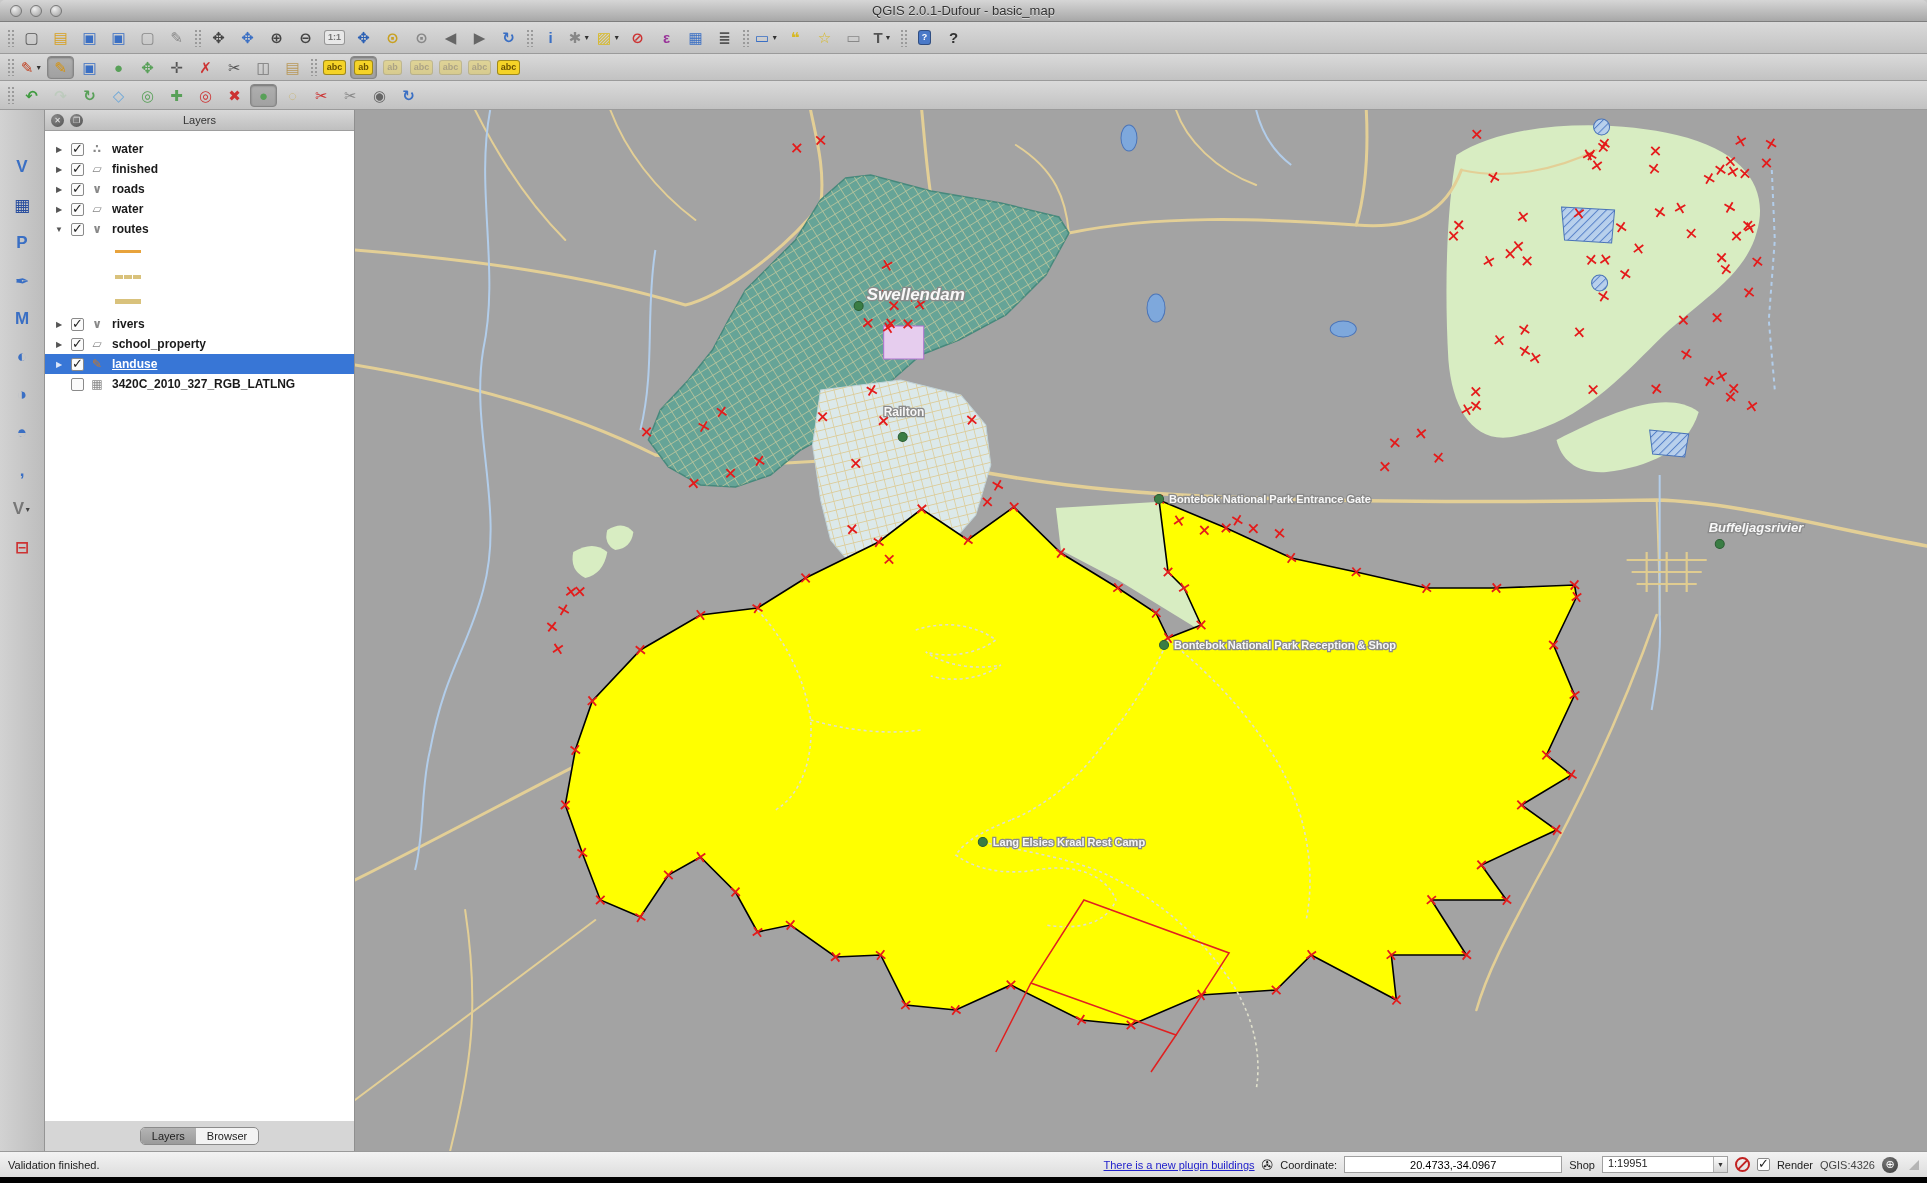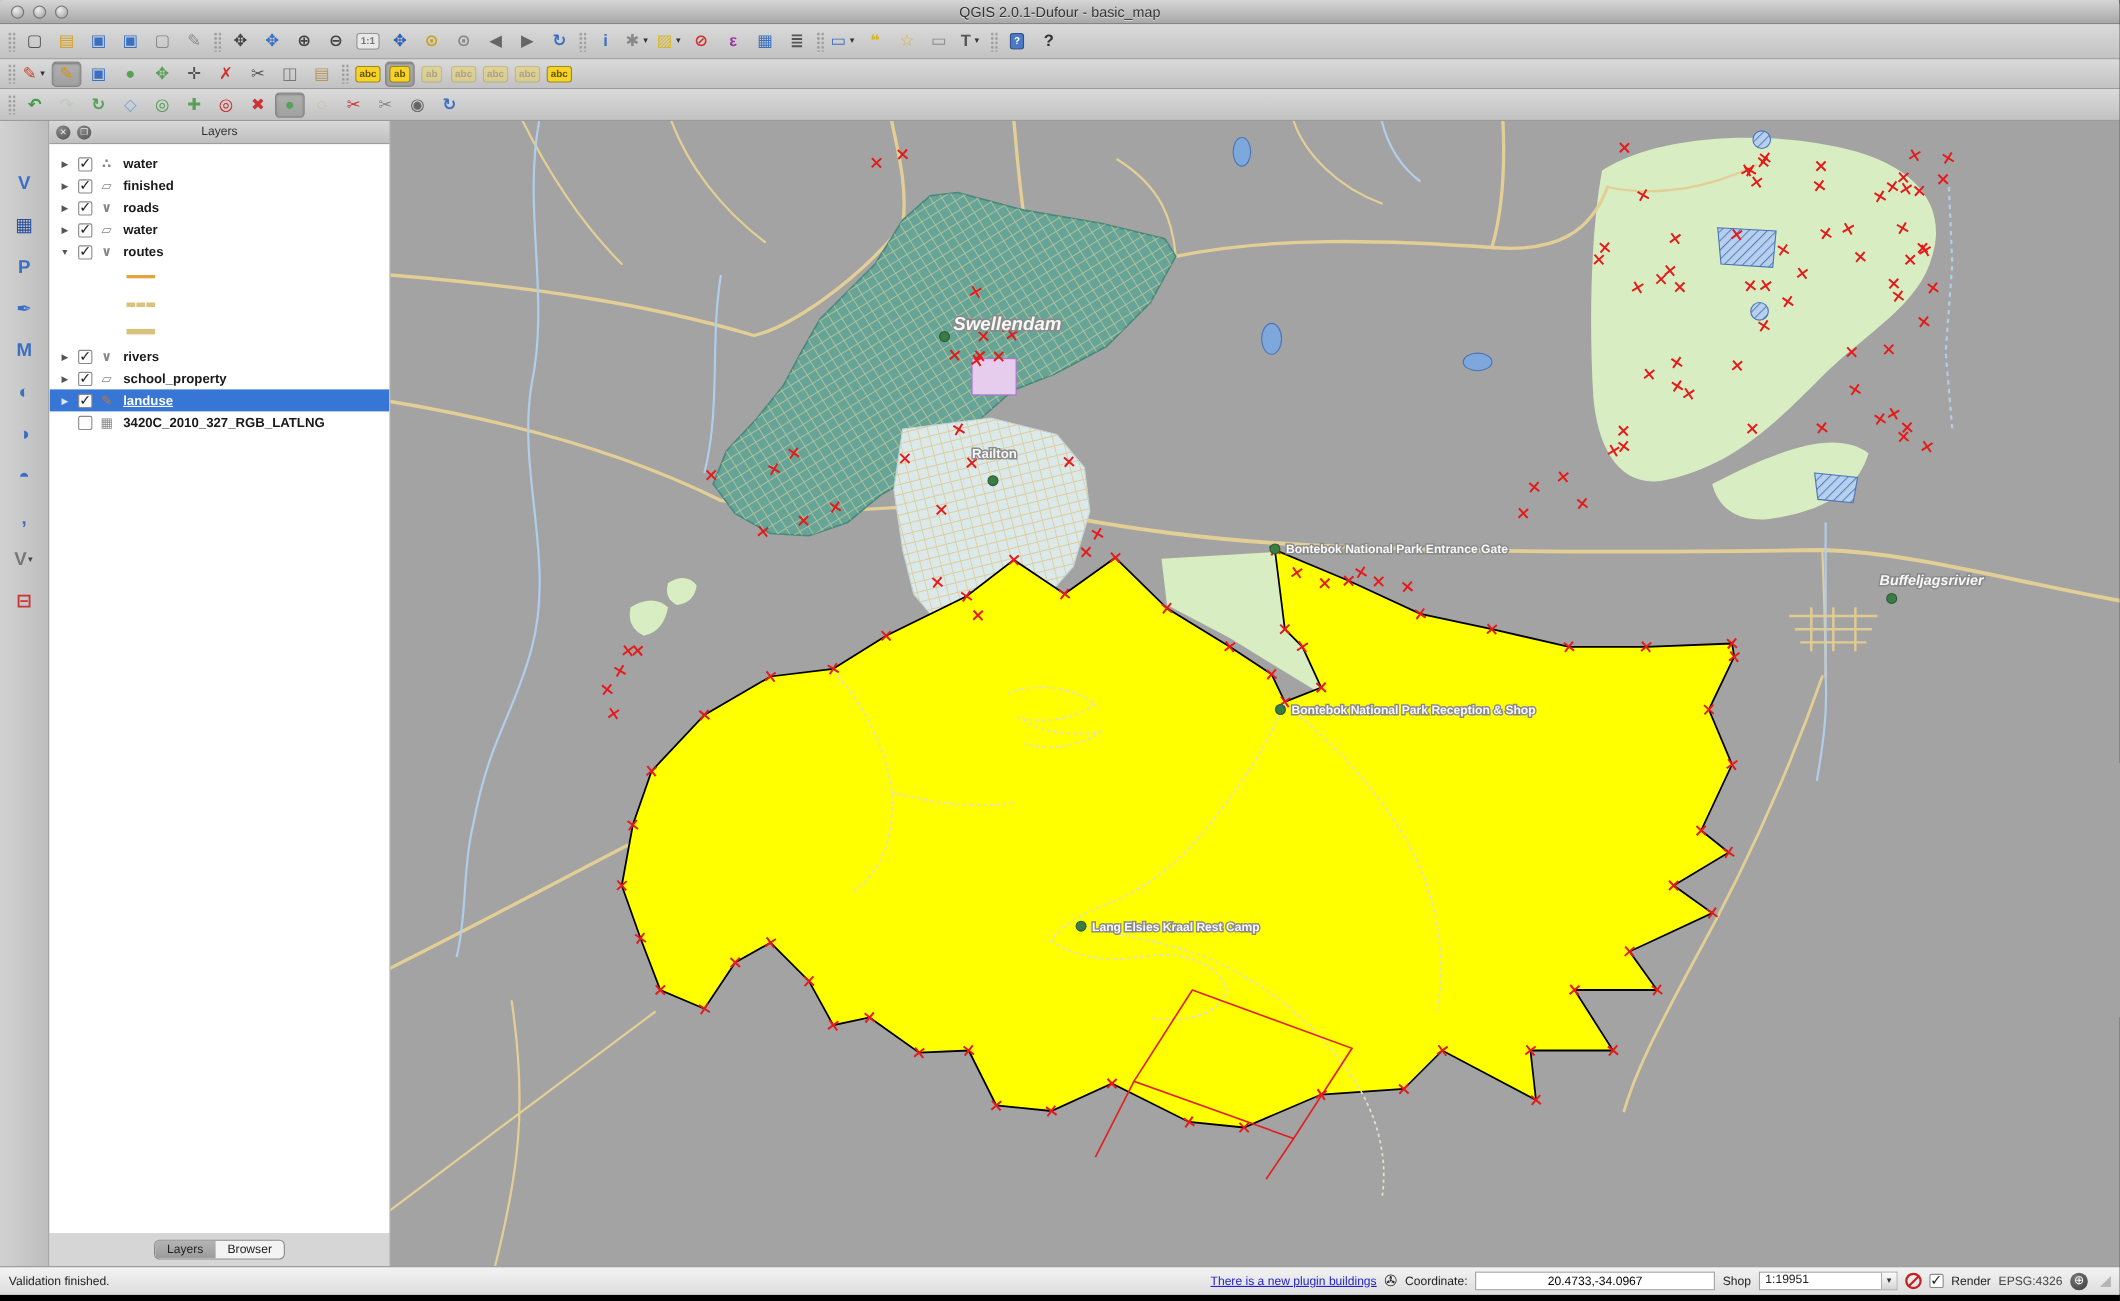--- a/index.html
+++ b/index.html
@@ -690,18 +690,18 @@
       <span>Coordinate:</span>
       <input class="sb-input" value="20.4733,-34.0967" style="">
       <span>Shop</span>
       <div class="sb-combo">
         <div class="val">1:19951</div>
         <div class="arr">▼</div>
       </div>
       <div class="icon-stop"></div>
       <div class="sb-cb checked"></div>
       <span>Render</span>
-      <span style="color:#444;">EPSG:4326</span>
+      <span style="color:#444;">QGIS:4326</span>
       <div class="icon-crs">⊕</div>
       <div class="grip"></div>
     </div>
   </div>
 </div>
 
 </body></html>

